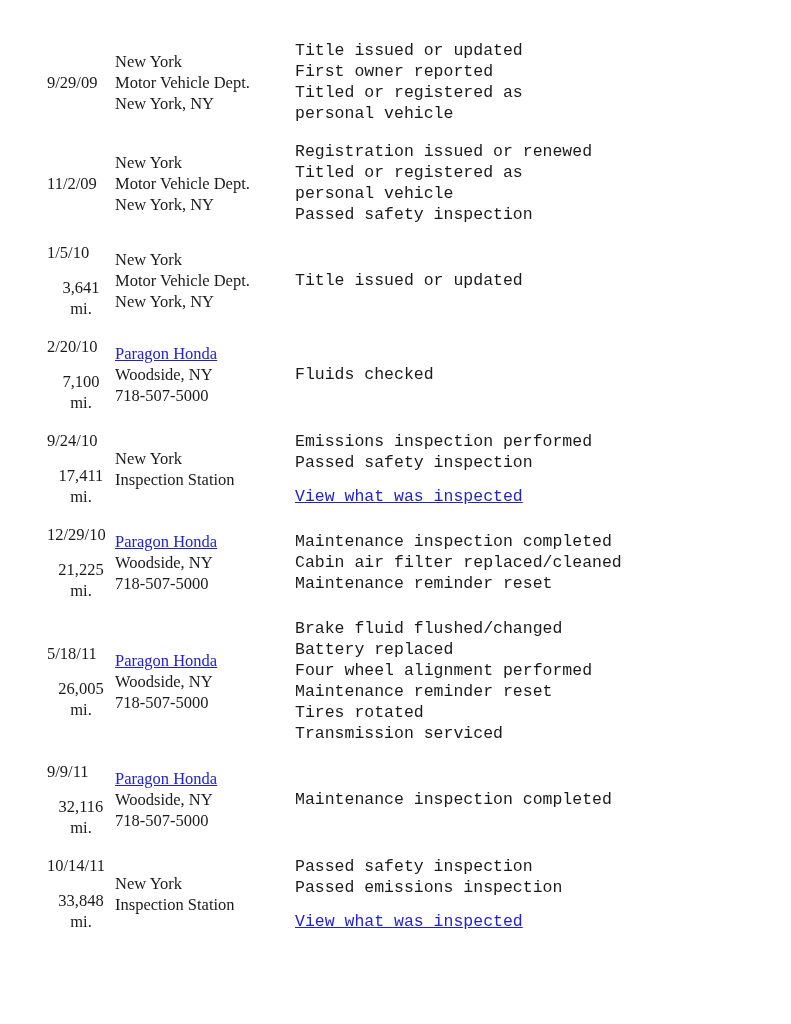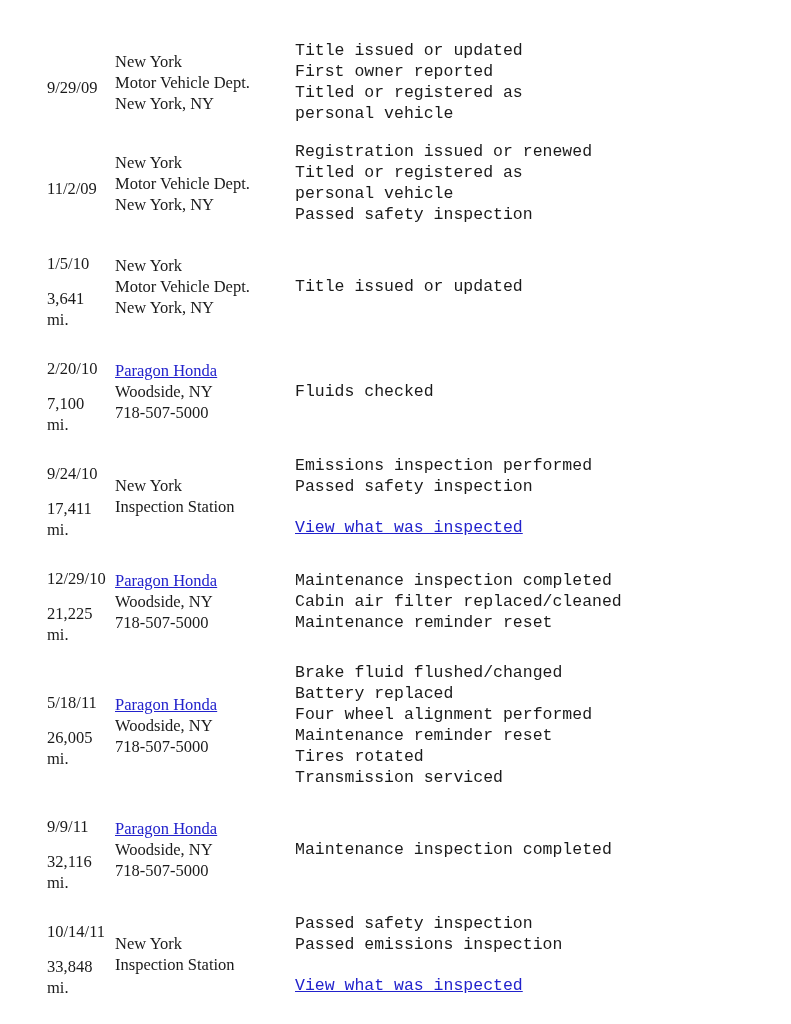--- a/index.html
+++ b/index.html
@@ -24,34 +24,33 @@
   }
   .record-row {
     display: flex;
     align-items: center;
     margin-bottom: 17px;
   }
   .cell-date {
     width: 68px;
     flex: none;
     white-space: nowrap;
-    margin-top: 11px;
   }
   .cell-source {
     width: 180px;
     flex: none;
     padding-right: 10px;
   }
   .cell-comments {
     flex: 1;
     min-width: 0;
     font-family: Liberation Mono, monospace;
   }
-  .miles-block { margin-top: 14px; }
-  .action-line { margin-top: 20px; }
+  .miles-block { margin-top: 14px; text-align: center; }
+  .action-line { margin-top: 13px; }
   a.link {
     color: var(--link-color);
     text-decoration: underline;
     cursor: pointer;
   }
 </style>
 </head>
 <body>
 
 <div class="report">

